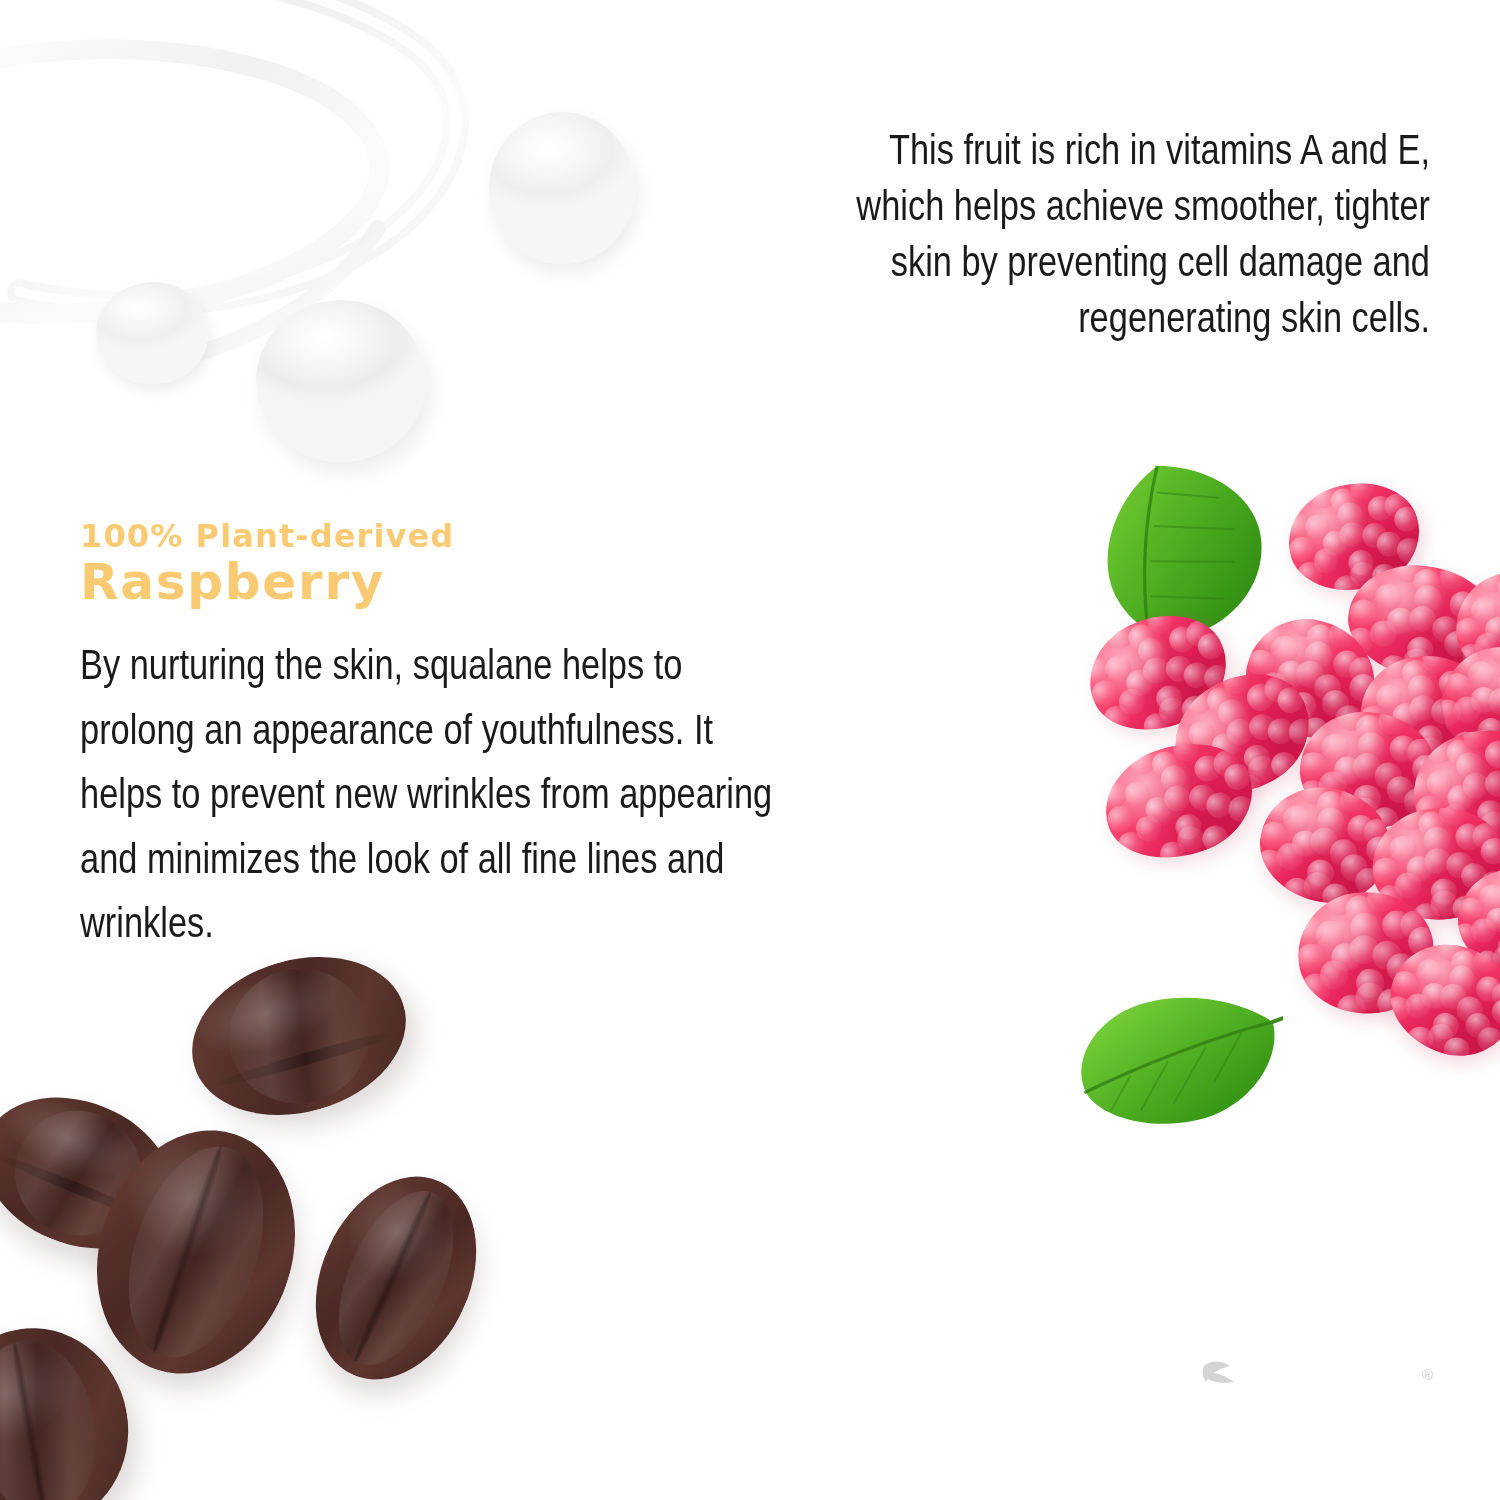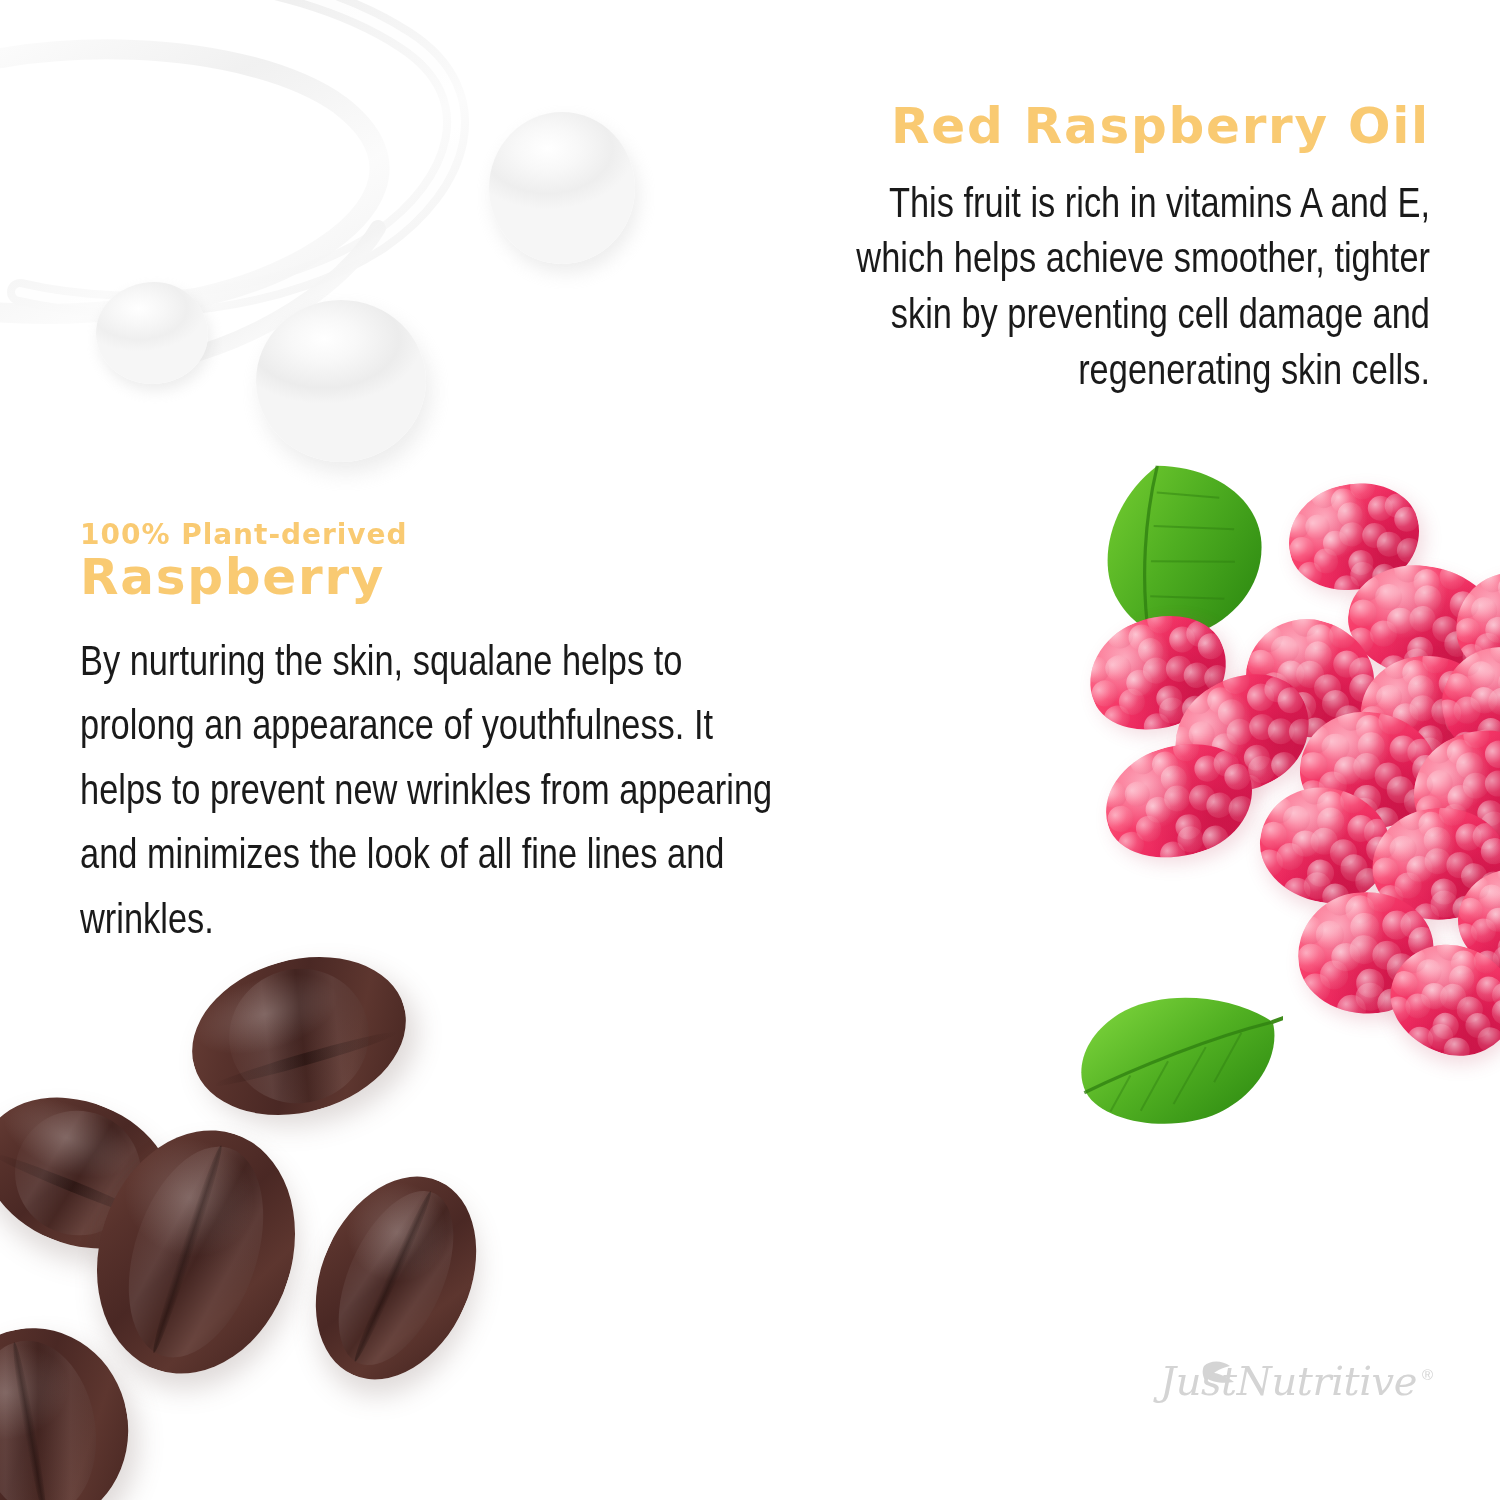--- a/index.html
+++ b/index.html
@@ -89,21 +89,21 @@
   }
 
   
   #rr-block { left: 640px; top: 100px; width: 790px; text-align: right; }
   #rr-block .heading { font-size: 50px; display: block; text-align: right; }
   #rr-block .body { font-size: 43px; line-height: 1.30; margin-top: 22px;
                     transform-origin: right center; }
 
   
   #sq-block { left: 80px; top: 520px; width: 880px; text-align: left; }
-  #sq-heading-1 { font-size: 28px; display: block; }
+  #sq-heading-1 { font-size: 32px; display: block; }
   #sq-heading-2 { font-size: 50px; display: block; margin-top: 2px; }
   #sq-block .body { font-size: 43px; line-height: 1.50; margin-top: 24px;
                     transform-origin: left center; }
 
   
   #jj-block { left: 553px; top: 1060px; width: 660px; text-align: left; }
   #jj-block .heading { font-size: 50px; display: block; }
   #jj-block .body { font-size: 43px; line-height: 1.48; margin-top: 20px;
                     transform-origin: left center; }
 
@@ -566,36 +566,34 @@
     <div class="seed" style="left:432px; top:222px; width:148px; height:212px; transform:rotate(24deg);">
       <div class="seed-crease" style="left:44%; top:6%; width:11px; height:88%;"></div>
     </div>
 
     <div class="seed" style="left:52px;  top:378px; width:186px; height:200px; transform:rotate(-10deg);">
       <div class="seed-crease" style="left:44%; top:6%; width:11px; height:88%;"></div>
     </div>
   </div>
 
   <div class="block" id="rr-block">
-    <h2 class="heading">Red Raspberry Oil</h2>
     <p class="body">This fruit is rich in vitamins A and E, which helps achieve smoother, tighter skin by preventing cell damage and regenerating skin cells.</p>
   </div>
 
   <div class="block" id="sq-block">
     <span class="heading" id="sq-heading-1">100% Plant-derived</span>
     <span class="heading" id="sq-heading-2">Raspberry</span>
     <p class="body">By nurturing the skin, squalane helps to prolong an appearance of youthfulness. It helps to prevent new wrinkles from appearing and minimizes the look of all fine lines and wrinkles.</p>
   </div>
 
 
   <div id="logo">
     <svg width="290" height="74" viewBox="0 0 290 74" style="position:absolute;left:0;top:0;">
 
       <g fill="#d4d4d4">
         <path d="M 44 8 C 50 2 62 2 70 8 C 60 10 50 16 46 24 C 42 18 42 12 44 8 Z"></path>
         <path d="M 46 14 C 56 14 66 18 74 24 C 62 26 52 24 46 20 Z"></path>
       </g>
     </svg>
-    <span class="logo-word">JustNutritive</span>
     <span class="logo-reg">®</span>
   </div>
 
 </div>
 
 </body></html>

